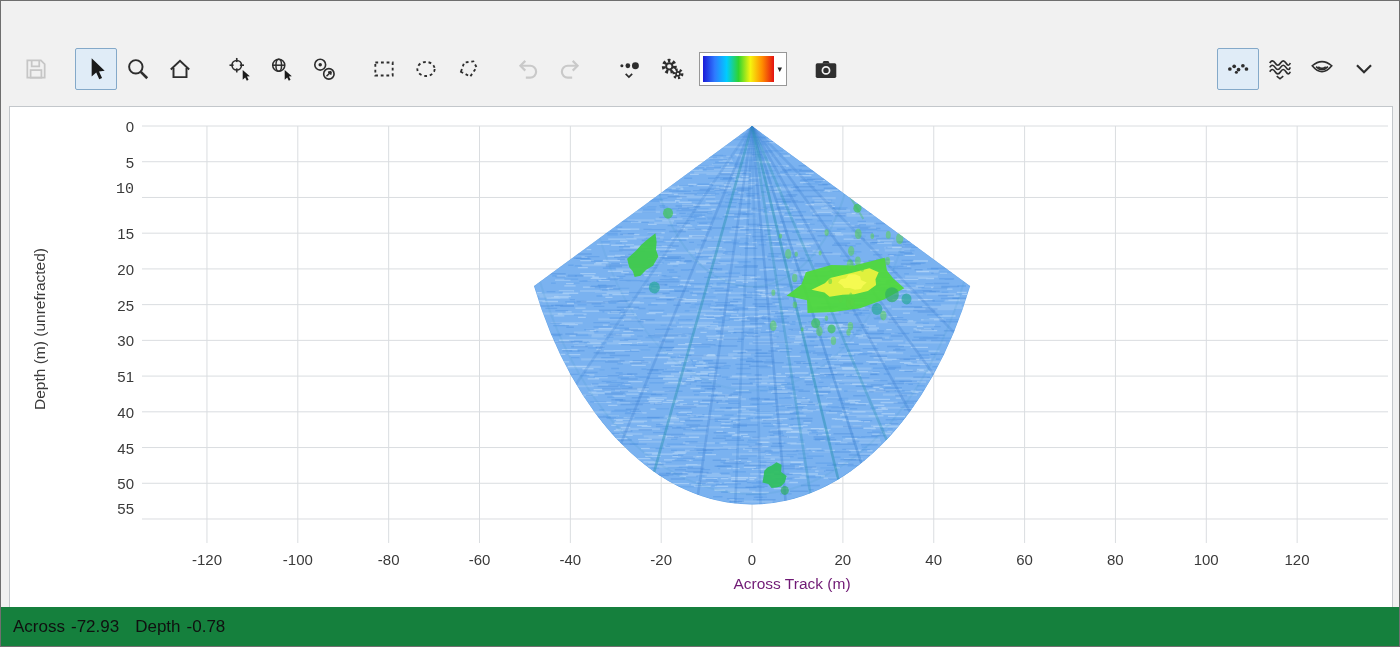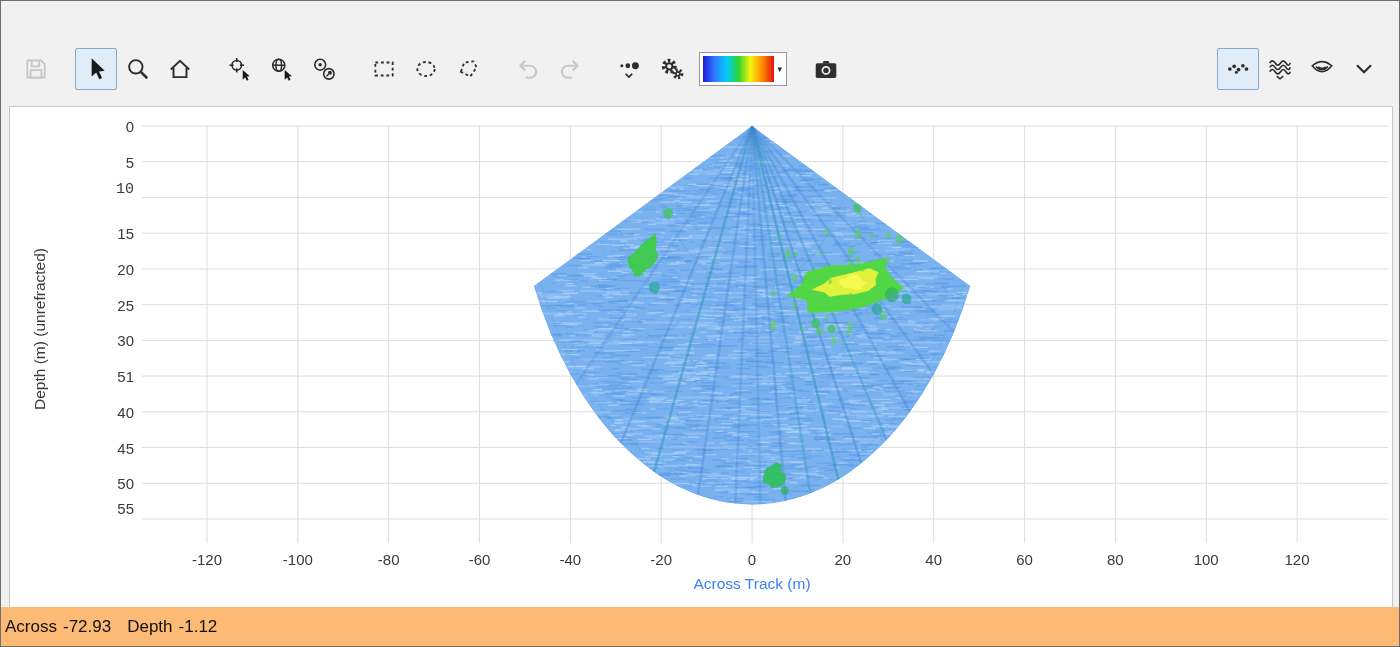--- a/index.html
+++ b/index.html
@@ -19,25 +19,25 @@
   .spacer{flex:1}
   .cmap-btn{width:88px;height:34px;background:#fff;border:1px solid #979797;display:flex;align-items:center;
             padding:3px 4px 3px 3px;gap:3px;flex:none;cursor:default}
   .cmap-grad{flex:1;height:100%}
   .cmap-caret{font-size:9px;color:#222;flex:none}
   .plot-panel{position:absolute;left:8px;top:105px;width:1384px;height:503px;background:#fff;border:1px solid #c3c7cb}
   .grid-area{position:absolute;left:132px;top:8px;width:1246px;height:428px}
   .grid-area svg{display:block;width:100%;height:100%}
   .xtick{position:absolute;top:444px;transform:translateX(-50%);font-size:15px;color:#3a3a3a;white-space:nowrap}
   .ytick{position:absolute;left:36px;width:88px;text-align:right;transform:translateY(-50%);font-size:15px;color:#3a3a3a}
-  .xlabel{position:absolute;left:742px;top:468px;transform:translateX(-50%);font-size:15.5px;color:#3b82f6;white-space:nowrap}
+  .xlabel{position:absolute;left:782px;top:468px;transform:translateX(-50%);font-size:15.5px;color:#701a75;white-space:nowrap}
   .ylabel{position:absolute;left:30px;top:222px;transform:translate(-50%,-50%) rotate(-90deg);
           font-size:15.5px;color:#3a3a3a;white-space:nowrap}
   .statusbar{position:absolute;left:0;bottom:0;width:100%;height:39px;display:flex;align-items:center;
-             padding-left:4px;font-size:17px;color:#101010;background:#fdba74}
+             padding-left:12px;font-size:17px;color:#101010;background:#15803d}
   .statusbar .lbl{margin-right:6px}
   .statusbar .val{margin-right:16px}
   .icon{display:block}
 </style>
 </head>
 <body>
 
 <div class="window">
 
 
@@ -340,16 +340,16 @@
       <div class="ytick" style="top: 304.82px;">40</div>
       <div class="ytick" style="top: 340.548px;">45</div>
       <div class="ytick" style="top: 376.275px;">50</div>
       <div class="ytick" style="top: 401px;">55</div>
     </div>
 
   <div class="statusbar">
     <span class="lbl">Across</span>
     <span class="val">-72.93</span>
     <span class="lbl">Depth</span>
-    <span class="val">-1.12</span>
+    <span class="val">-0.78</span>
   </div>
 
 </div>
 
 </body></html>

